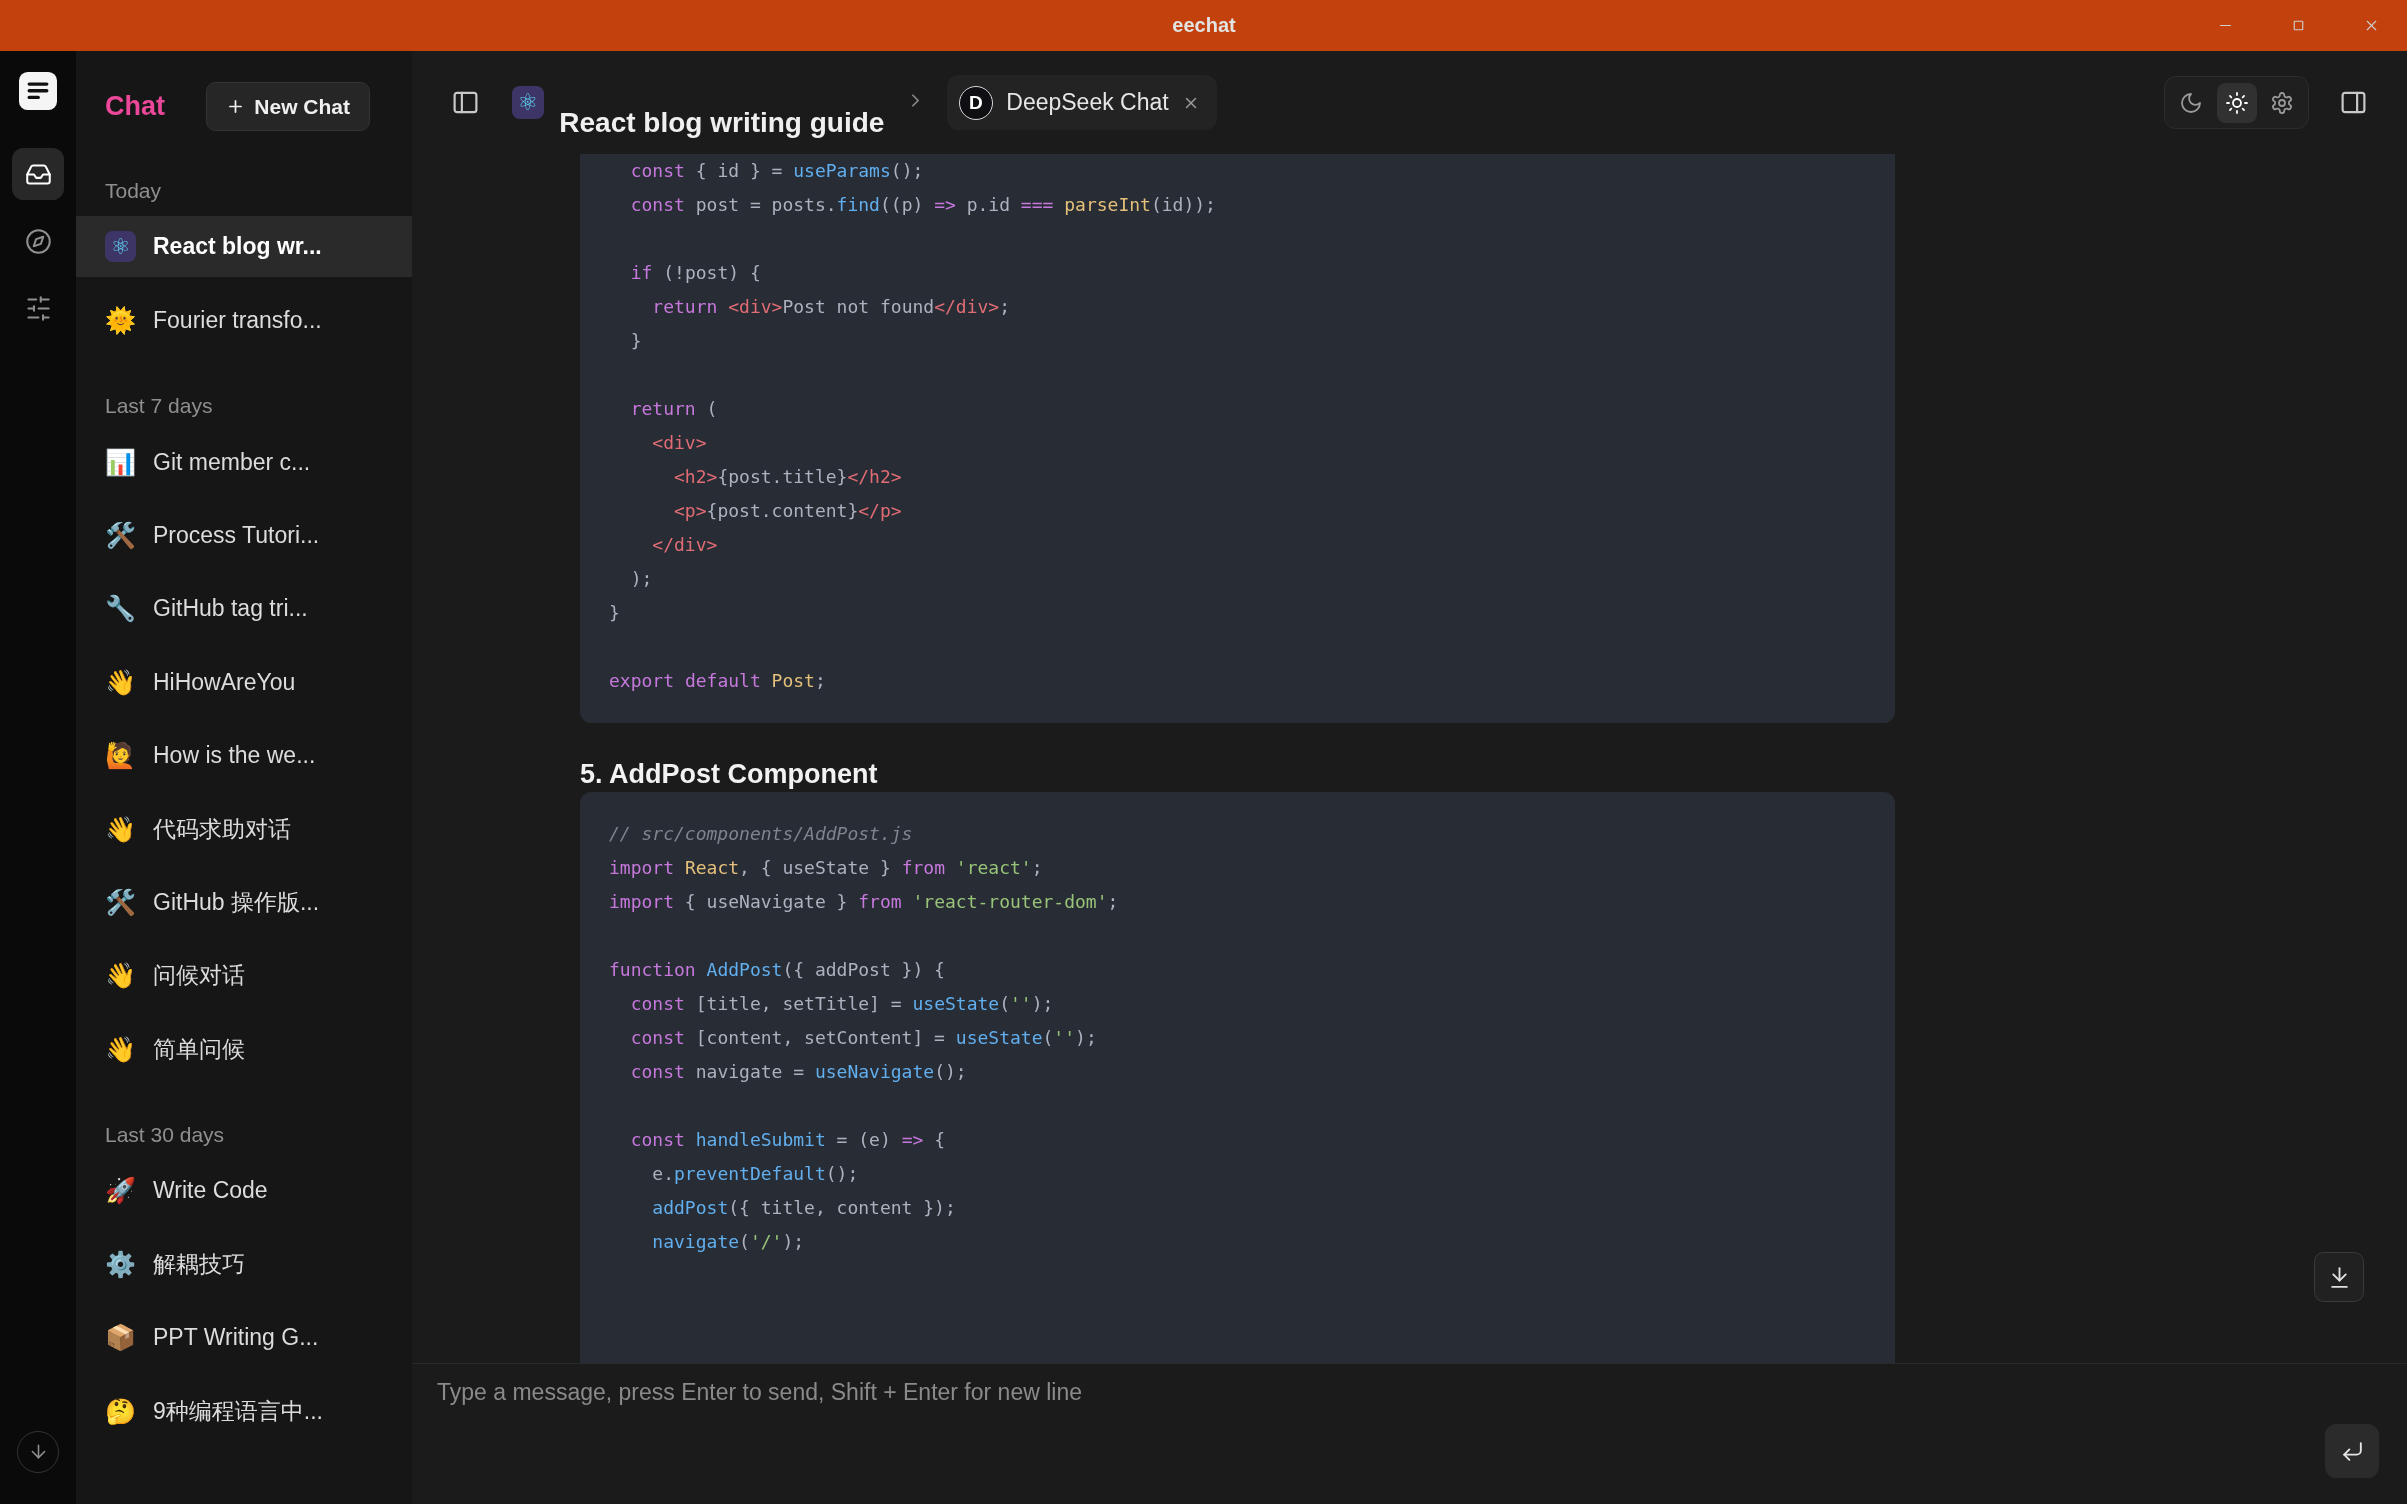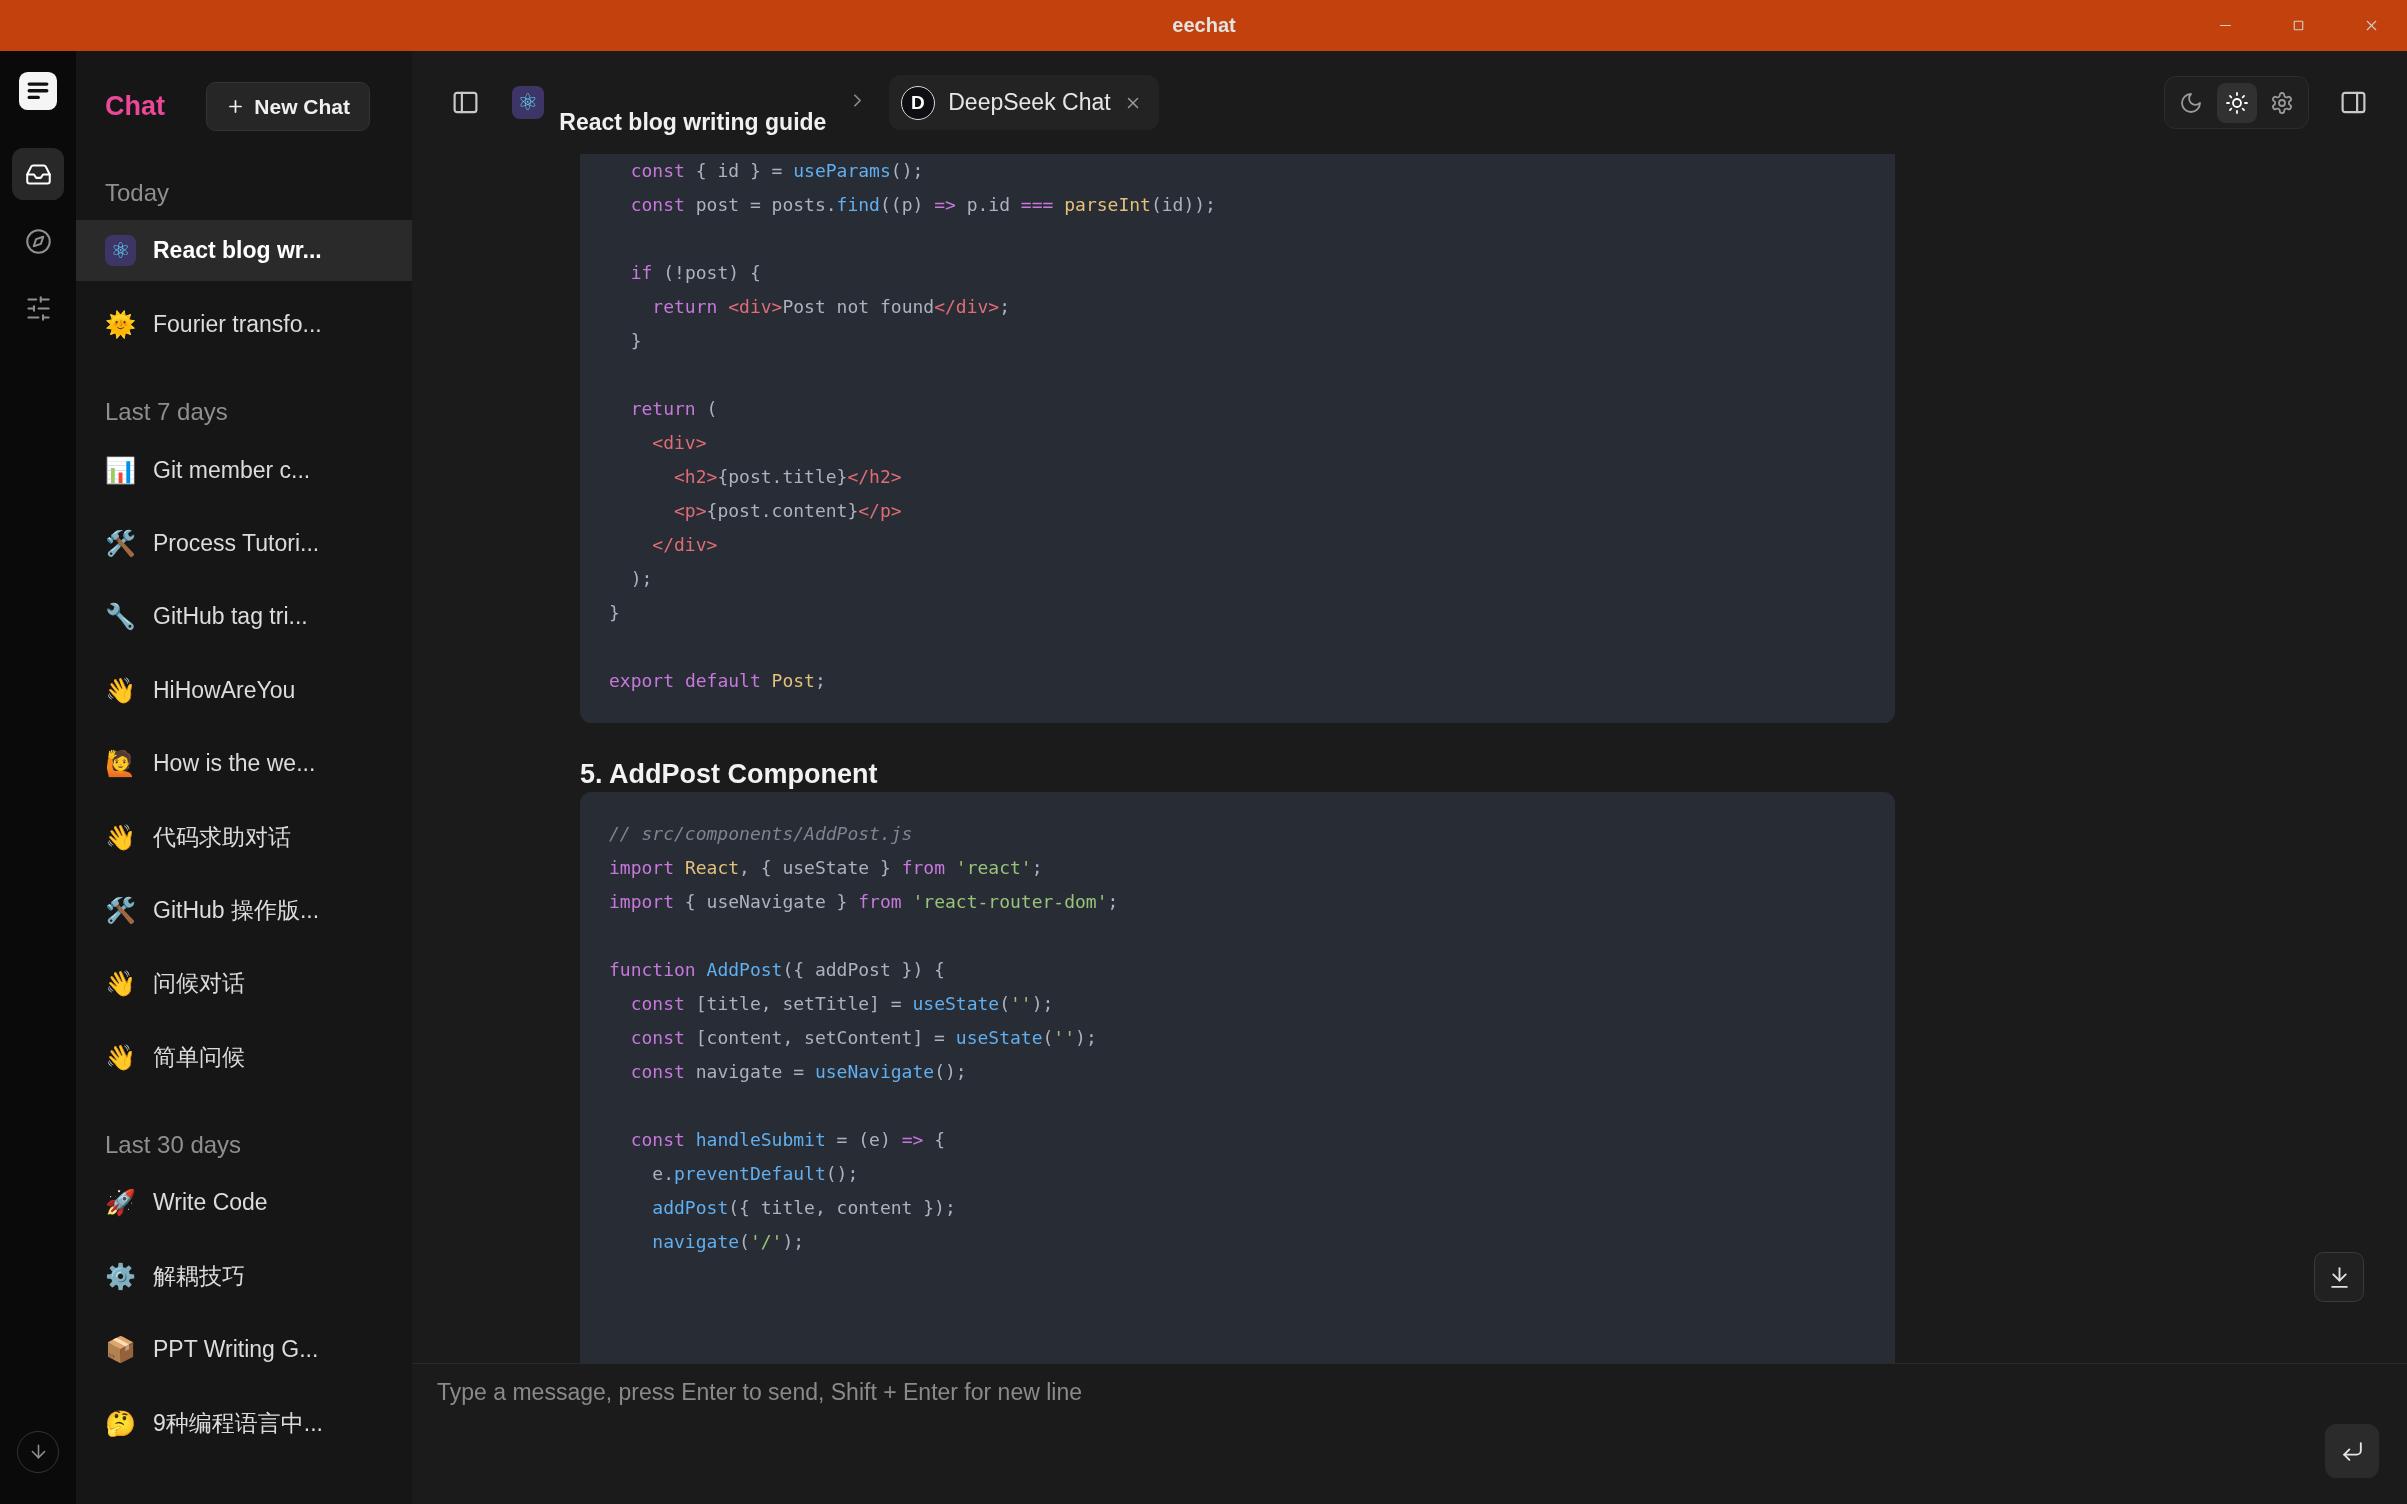--- a/index.html
+++ b/index.html
@@ -61,21 +61,21 @@
   }
   .sidebar-title { font-size: 27px; font-weight: 700; color: #ec4899; }
   .new-chat-btn {
     display: flex; align-items: center; gap: 9.6px; background: #262626;
     border: 1px solid #343434; color: #f0f0f0; font-size: 21px; font-weight: 600;
     padding: 11.5px 19px; border-radius: 9.6px; cursor: pointer;
     font-family: inherit;
   }
   .new-chat-btn svg { width: 19px; height: 19px; }
   .chat-list { flex: 1; overflow: hidden; }
-  .group-label { font-size: 24px; color: #8f8f8f; padding: 31px 29px 13.4px 29px; }
+  .group-label { font-size: 21px; color: #8f8f8f; padding: 31px 29px 13.4px 29px; }
   .chat-item {
     display: flex; align-items: center; gap: 17px; height: 61px; padding: 0 29px;
     font-size: 23px; color: #dcdcdc; margin-bottom: 12.4px; cursor: pointer;
     white-space: nowrap; overflow: hidden;
   }
   .chat-item.active { background: #2a2a2a; color: #ffffff; font-weight: 600; }
   .chat-emoji { font-size: 25px; width: 31px; text-align: center; flex: none; }
   .react-tile {
     width: 31px; height: 31px; border-radius: 7.6px; background: #3d3566;
     color: #61dafb; display: flex; align-items: center; justify-content: center;
@@ -86,21 +86,21 @@
   
   .main { flex: 1; min-width: 0; display: flex; flex-direction: column; background: #1b1b1b; position: relative; }
   .main-header { height: 103px; display: flex; align-items: center; padding: 0 34px 0 32.5px; flex: none; }
   .icon-btn {
     width: 42px; height: 42px; border-radius: 9.6px; display: flex; align-items: center;
     justify-content: center; color: #c9c9c9; cursor: pointer;
   }
   .icon-btn svg { width: 29px; height: 29px; }
   .breadcrumb { display: flex; align-items: center; gap: 15.3px; margin-left: 25px; }
   .bc-react { width: 32.5px; height: 32.5px; font-size: 23px; }
-  .bc-title { font-size: 23px; font-weight: 600; color: #f0f0f0; margin-top: 40px; }
+  .bc-title { font-size: 28px; font-weight: 600; color: #f0f0f0; margin-top: 40px; }
   .bc-chevron { color: #8a8a8a; margin-left: 5.7px; }
   .bc-chevron svg { width: 21px; height: 21px; }
   .tab-pill {
     display: flex; align-items: center; gap: 13.4px; background: #232323;
     border-radius: 11.5px; height: 55px; padding: 0 17px 0 11.5px; margin-left: 21px;
     cursor: pointer;
   }
   .ds-icon {
     width: 34px; height: 34px; border-radius: 50%; background: #0e0e13;
     border: 1.9px solid #d8d8d8; color: #ffffff; font-weight: 700; font-size: 19px;

